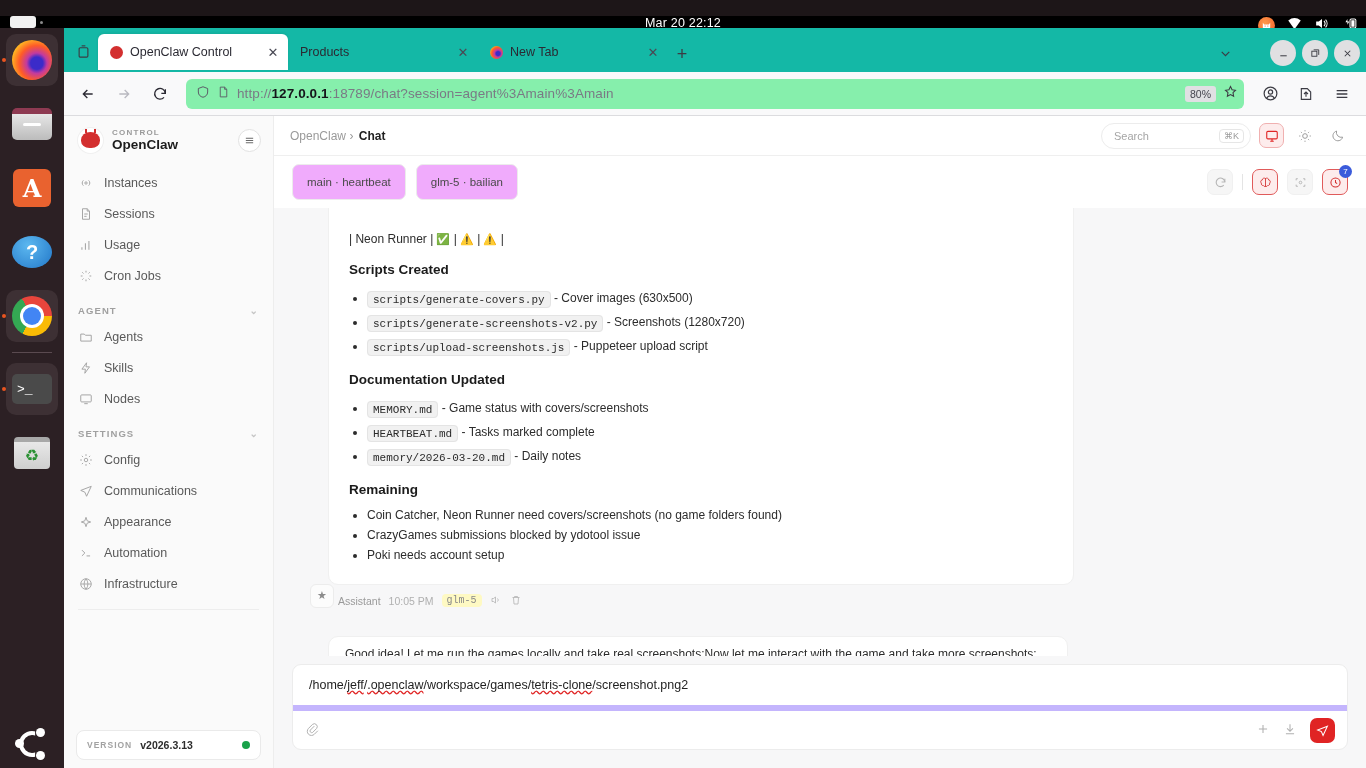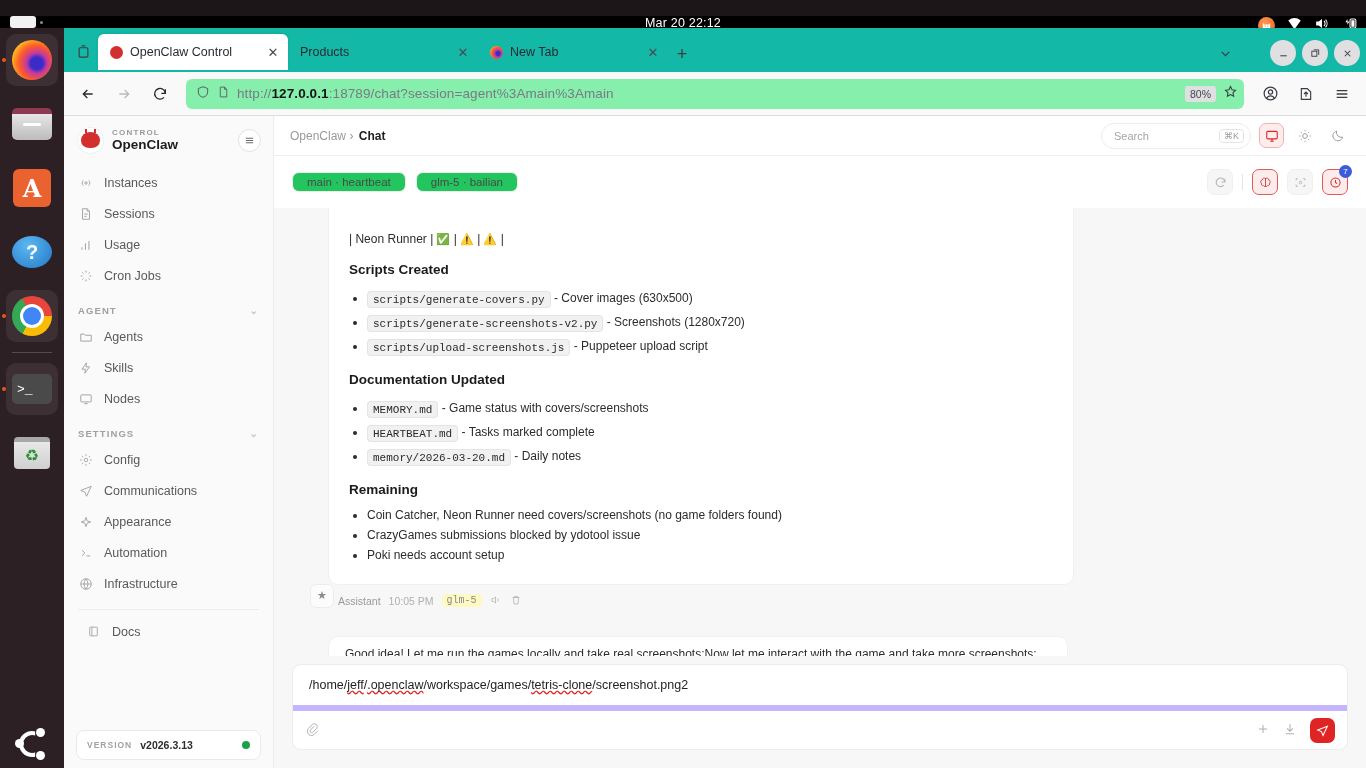--- a/index.html
+++ b/index.html
@@ -159,21 +159,21 @@
   #breadcrumb { font-size: 12px; color: #9a9a9a; }
   #breadcrumb b { color: #1f1f1f; font-weight: bold; margin-left: 2px;}
   #topbar-right { margin-left: auto; display: flex; align-items: center; gap: 8px; justify-content: flex-end; }
   #searchbox { width: 150px; height: 26px; border: 1px solid #ececec; border-radius: 14px; background:#fff;
     display: flex; align-items: center; padding: 0 6px 0 12px; }
   #searchbox .sb-ph { font-size: 11px; color: #a5a5a5; flex: 1; }
   .kbd { font-size: 9px; color: #9a9a9a; border: 1px solid #e6e6e6; border-radius: 4px; padding: 1px 4px; }
   .tb-ico { width: 25px; height: 25px; border-radius: 7px; display:flex;align-items:center;justify-content:center; color:#9a9a9a; }
   .tb-ico.on { background: #fdecec; border: 1px solid #f0b0b0; color: #e02424; }
   #subbar { height: 52px; display: flex; align-items: center; padding: 0 18px; gap: 10px; }
-  .pill { height: 20px; border: 1px solid #ececec; border-radius: 7px; background: #22c55e;
+  .pill { height: 36px; border: 1px solid #ececec; border-radius: 7px; background: #f0abfc;
     display: flex; align-items: center; padding: 0 14px; font-size: 11.5px; color: #4a4a4a; }
   #subbar-right { margin-left: auto; display: flex; align-items: center; gap: 9px; }
   .sq-btn { width: 26px; height: 26px; border-radius: 7px; background:#f6f6f6; border:1px solid #f0f0f0;
     display:flex;align-items:center;justify-content:center; color:#b5b5b5; position: relative;}
   .sq-btn.red { background:#fdecec; border-color:#e05a5a; color:#d32f2f; }
   .vline { width: 1px; height: 16px; background: #e4e4e4; }
   .badge { position: absolute; top: -5px; right: -5px; min-width: 13px; height: 13px; border-radius: 7px;
     background: #3b5bdb; color: #fff; font-size: 8px; display:flex;align-items:center;justify-content:center; padding:0 3px;}
   #chatarea { flex: 1; background: #f7f7f8; overflow: hidden; position: relative; padding: 0 18px; }
   .msg-card { background: #fff; border: 1px solid #f0f0f0; border-radius: 10px; padding: 14px 20px 16px;
@@ -526,29 +526,20 @@
         <span class="ni-ico">
           <svg width="14" height="14" viewBox="0 0 24 24" fill="none" stroke="currentColor" stroke-width="1.6">
               <circle cx="12" cy="12" r="9"></circle>
               <path d="M3 12h18M12 3a14 14 0 000 18M12 3a14 14 0 010 18"></path>
             </svg>
         </span>
         <span>Infrastructure</span>
       </div>
 
       <div class="side-sep"></div>
-      <div class="nav-item" style="padding-left:22px">
-        <span class="ni-ico">
-          <svg width="13" height="13" viewBox="0 0 24 24" fill="none" stroke="currentColor" stroke-width="1.7">
-              <rect x="5" y="4" width="14" height="16" rx="1.5"></rect>
-              <path d="M9 4v16"></path>
-            </svg>
-        </span>
-        <span>Docs</span>
-      </div>
 
       <div style="flex:1"></div>
       <div id="version-pill">
         <span class="ver-label">VERSION</span>
         <span class="ver-num">v2026.3.13</span>
         <span class="ver-dot"></span>
       </div>
     </div>
 
     <div id="main">

